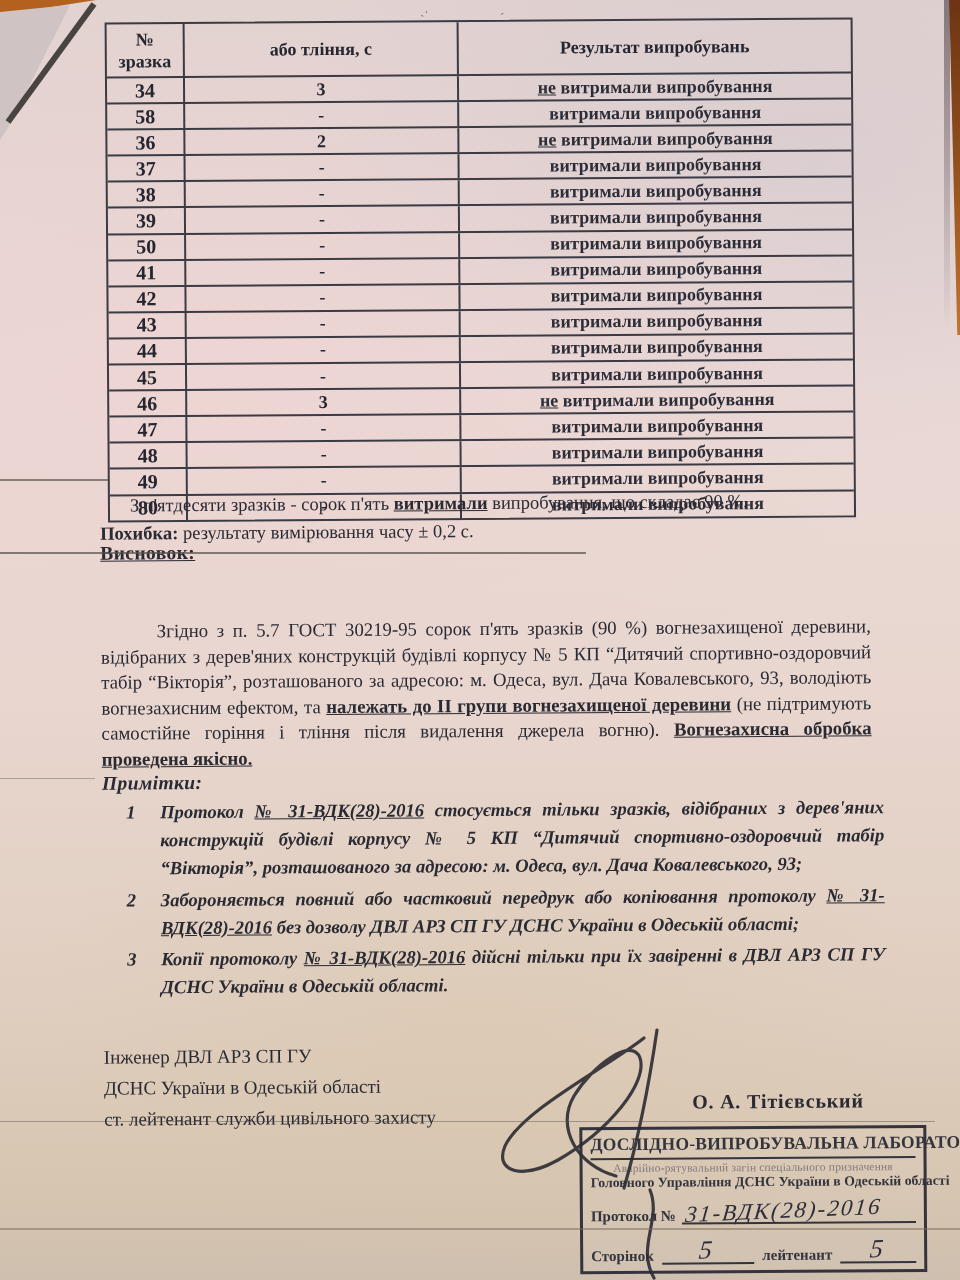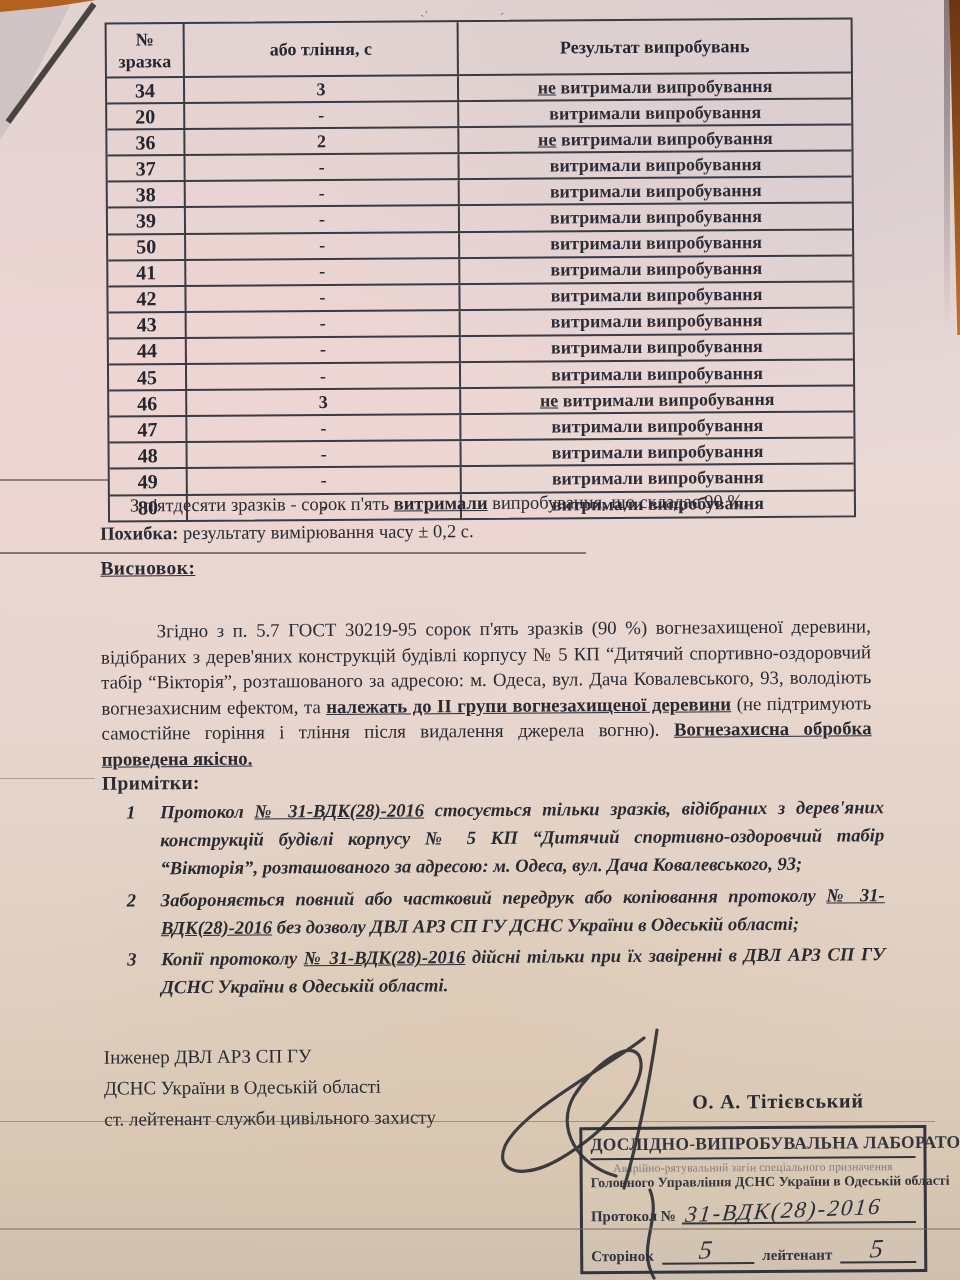--- a/index.html
+++ b/index.html
@@ -26,23 +26,23 @@
   .t-row .c1{font-size:20px;font-weight:600;font-family:Liberation Serif, serif;}
   .t-row .c2{font-size:18px;font-weight:700;}
   .t-row .c3{font-size:18px;font-weight:700;color:#2d2d37;}
   .u{text-decoration:underline;}
   .b{font-weight:bold;}
   
   .blk{position:absolute;color:#2a2a33;}
   .summary{left:104px;top:493px;width:736px;font-size:18.5px;}
   .summary .lead{display:inline-block;width:26px;}
   .errline{left:100px;top:521px;width:740px;font-size:18.5px;}
-  .h-conclusion{left:100px;top:555px;font-size:19.5px;font-weight:bold;text-decoration:underline;letter-spacing:.4px;}
+  .h-conclusion{left:100px;top:540px;font-size:19.5px;font-weight:bold;text-decoration:underline;letter-spacing:.4px;}
   .conclusion{left:100px;top:616px;width:770px;font-size:18.8px;line-height:1.36;text-align:justify;text-indent:56px;}
-  .h-notes{left:100px;top:770px;font-size:19.5px;font-weight:bold;letter-spacing:.4px;}
+  .h-notes{left:100px;top:770px;font-size:19.5px;font-weight:bold;font-style:italic;letter-spacing:.4px;}
   .notes{left:118px;top:796px;width:764px;font-size:18.6px;font-style:italic;font-weight:bold;line-height:1.5;}
   .note{display:flex;margin-bottom:4px;}
   .note .n-num{width:34px;flex:none;text-align:left;padding-left:6px;}
   .note .n-txt{flex:1;text-align:justify;}
   .sigblock{left:100px;top:1040px;font-size:19px;line-height:1.62;}
   .signame{left:688px;top:1092px;font-size:20px;font-weight:bold;letter-spacing:.8px;}
   
   .stamp{position:absolute;left:575px;top:1128px;width:347px;height:147px;border:3px solid #34343e;
          color:#34343e;padding:4px 8px 0 8px;box-sizing:border-box;background:rgba(255,255,255,.04);}
   .st-title{font-size:17.5px;font-weight:bold;letter-spacing:.2px;text-align:center;border-bottom:2.5px solid #34343e;padding-bottom:3px;white-space:nowrap;}
@@ -85,21 +85,21 @@
           </div>
         <div class="c3">Результат випробувань</div>
       </div>
       <div>
           <div class="t-row">
             <div class="c1">34</div>
             <div class="c2">3</div>
             <div class="c3"><span class="b u">не</span>&nbsp;витримали випробування</div>
           </div>
           <div class="t-row">
-            <div class="c1">20</div>
+            <div class="c1">58</div>
             <div class="c2">-</div>
             <div class="c3">витримали випробування</div>
           </div>
           <div class="t-row">
             <div class="c1">36</div>
             <div class="c2">2</div>
             <div class="c3"><span class="b u">не</span>&nbsp;витримали випробування</div>
           </div>
           <div class="t-row">
             <div class="c1">37</div>

